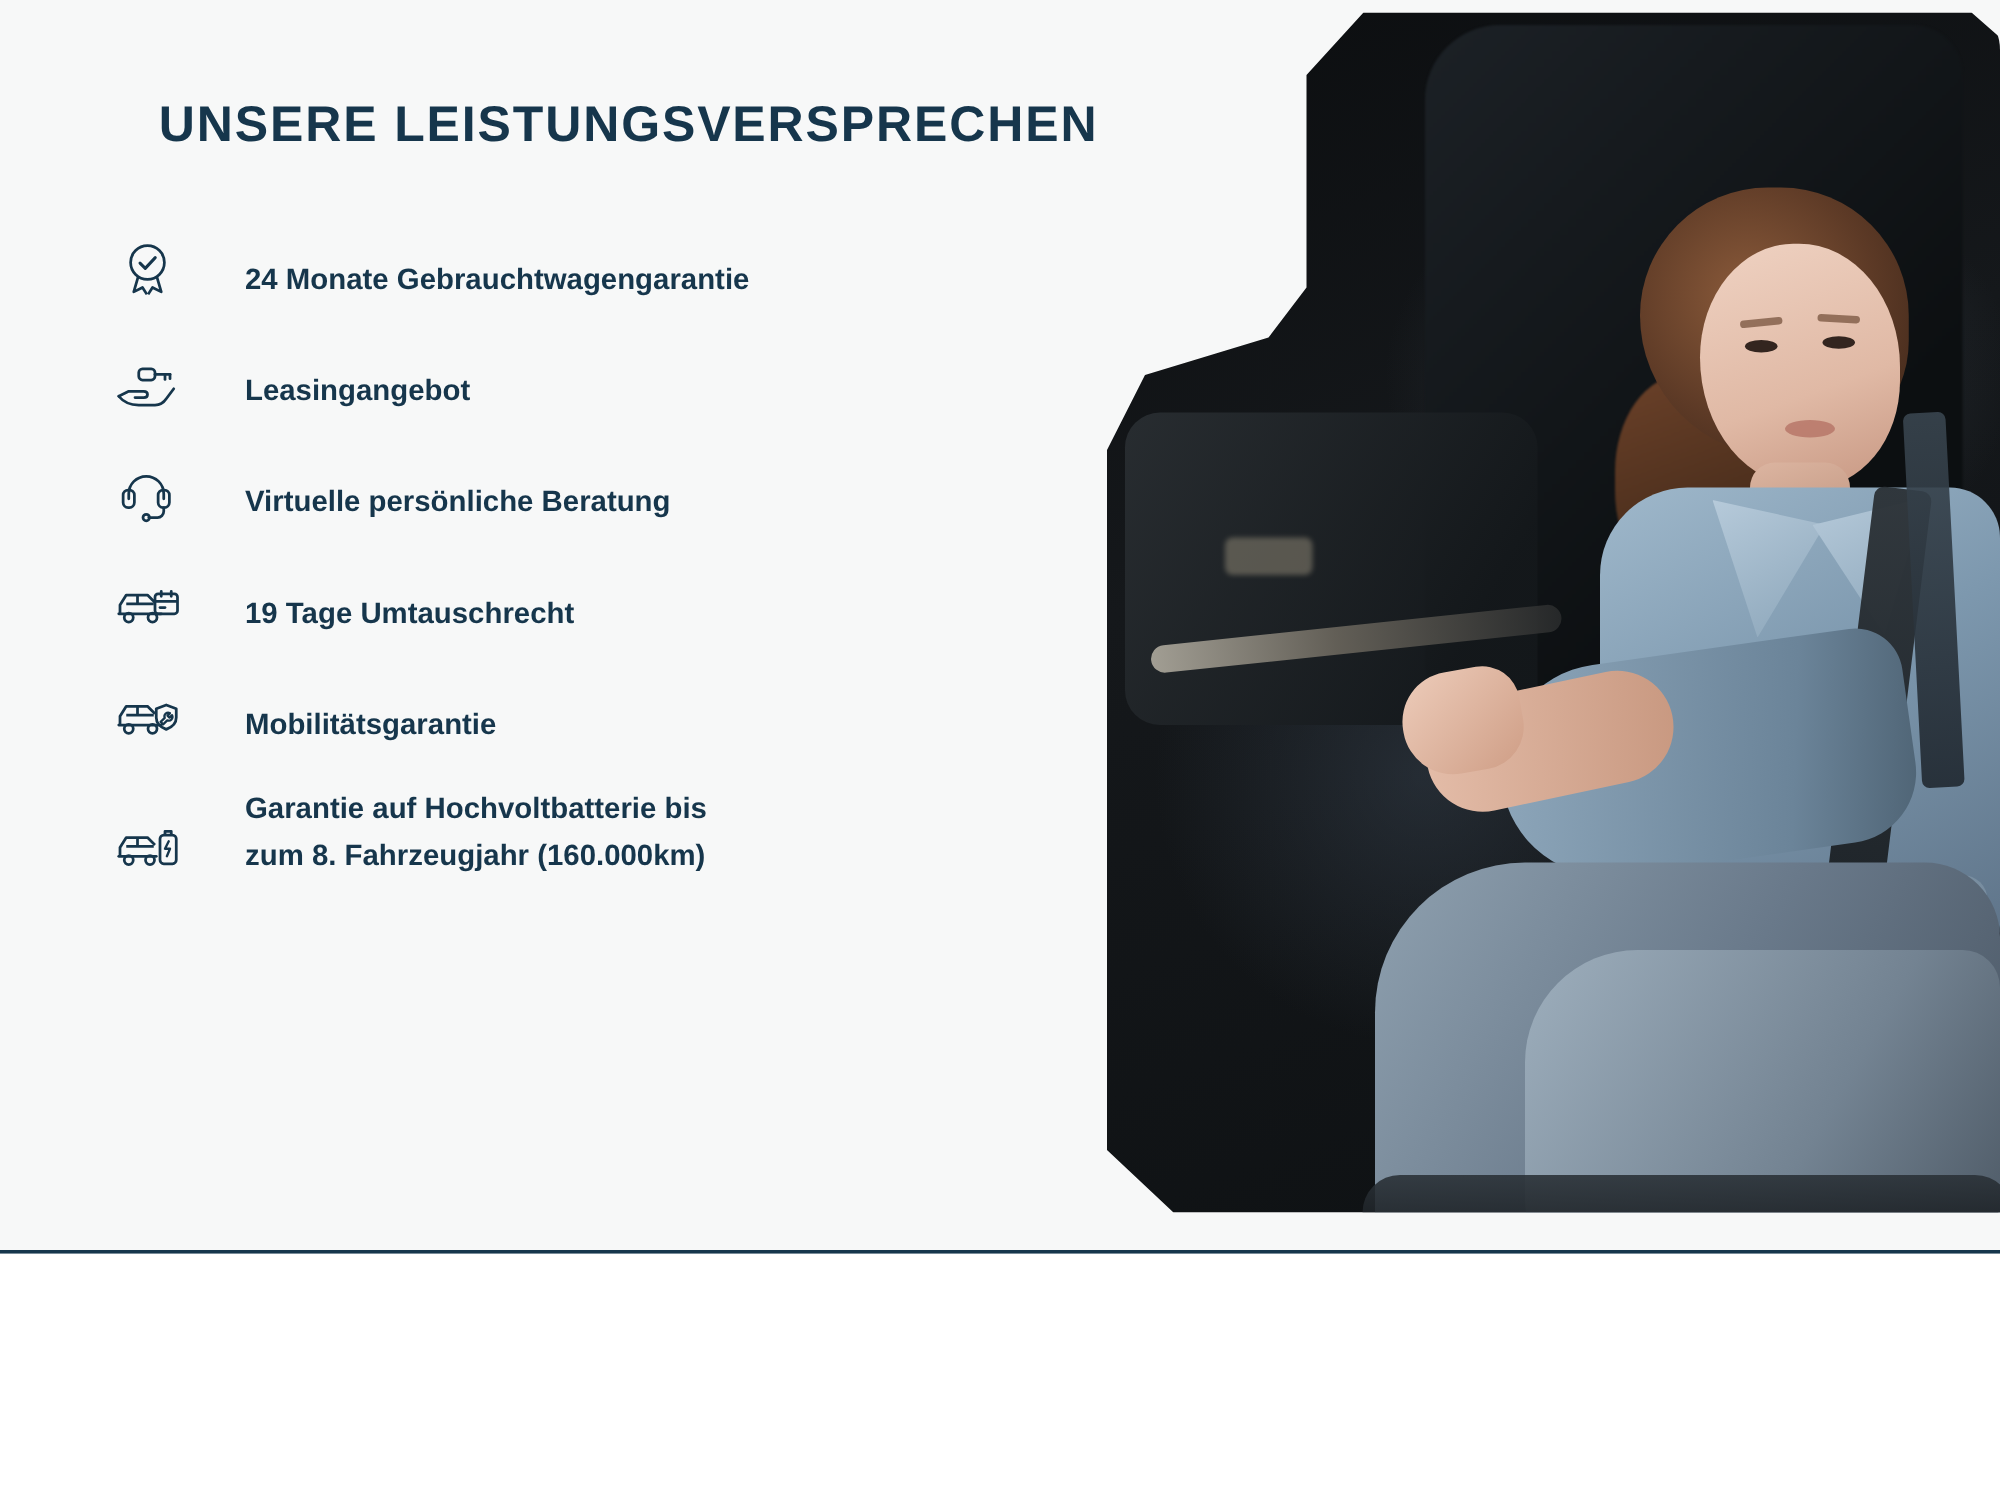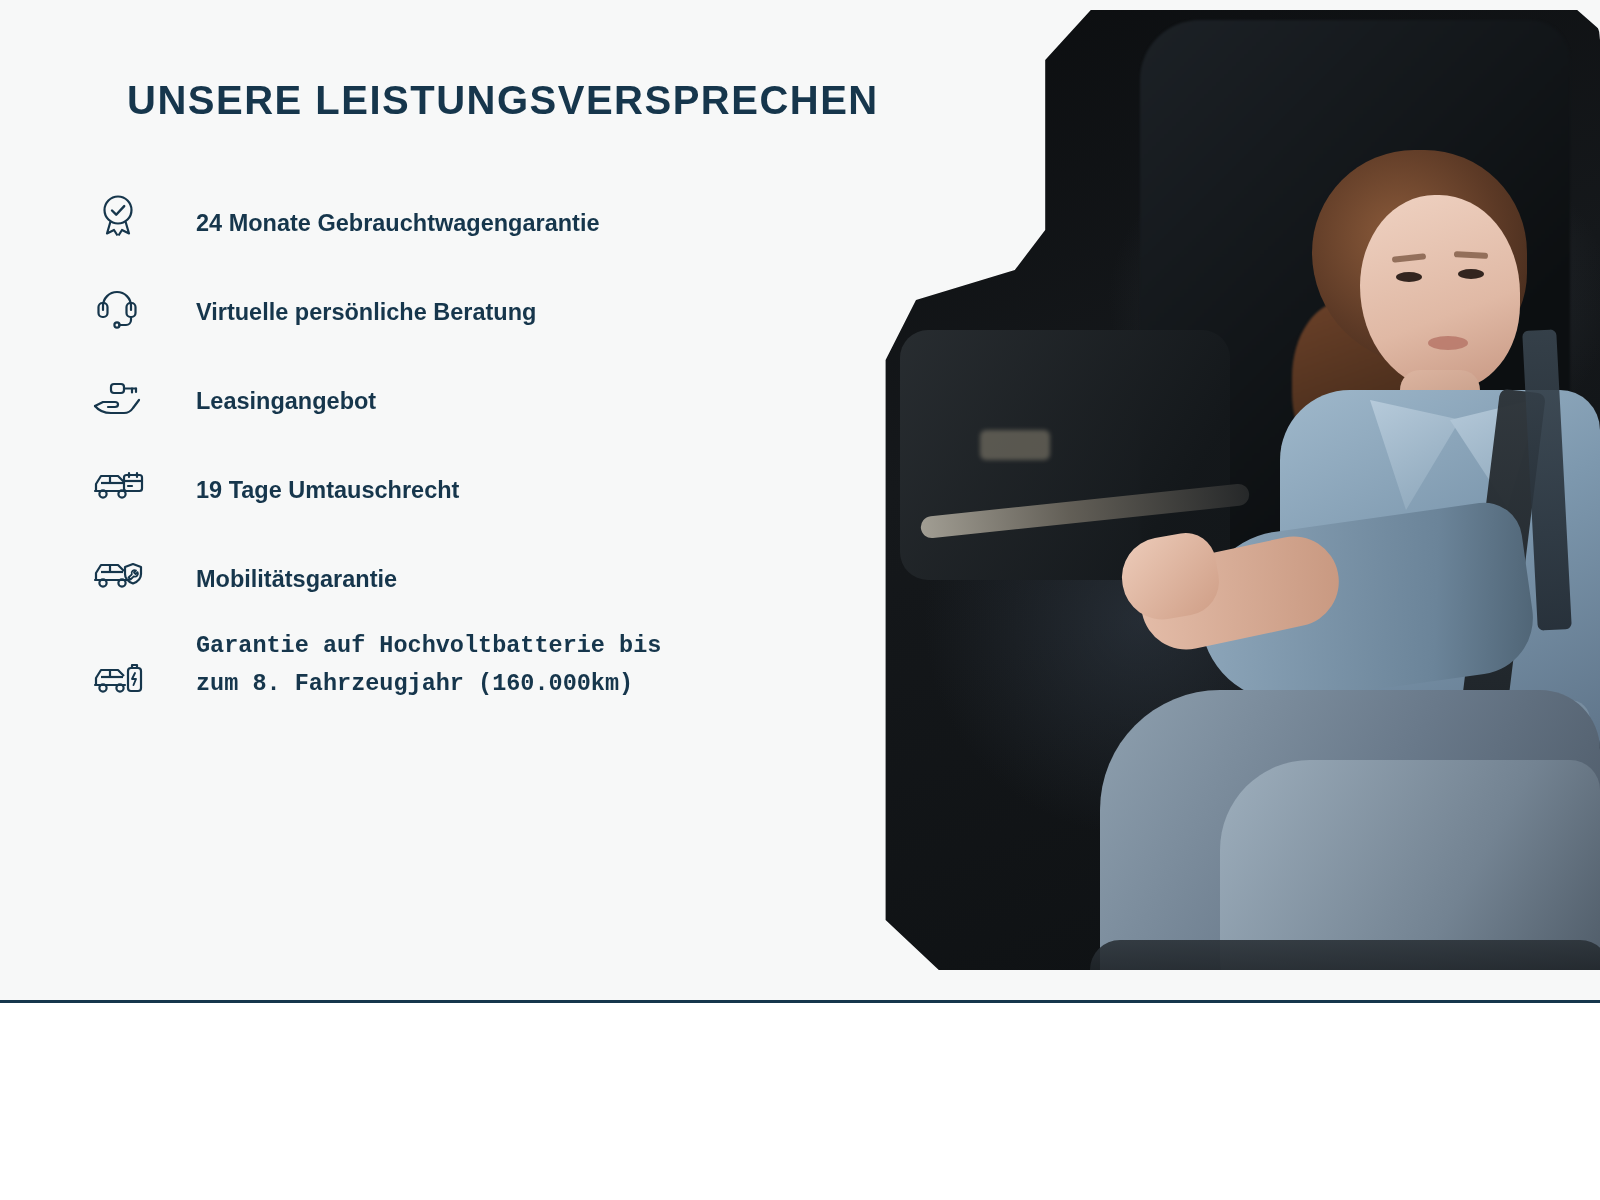--- a/index.html
+++ b/index.html
@@ -252,21 +252,21 @@
   }
   .feature .ico svg { display: block; }
   .feature .txt {
     padding-left: 38px;
     font-size: 23.5px;
     font-weight: bold;
     color: #16364c;
     line-height: 1.62;
     padding-top: 10px;
   }
-  .feature.two-line .txt { padding-top: 2px; font-family: Liberation Mono, monospace; }
+  .feature.two-line .txt { padding-top: 2px; }
 
   
   .divider {
     position: absolute;
     left: 0; top: 1000px;
     width: 1600px; height: 3px;
     background: #16364c;
   }
   .footer {
     position: absolute;
@@ -324,43 +324,43 @@
           <path d="M33.5 31.5l3.5 12-7-3.5-3.5 5.5" stroke-linejoin="round"></path>
         </svg>
       </div>
       <div class="txt">24 Monate Gebrauchtwagengarantie</div>
     </div>
 
 
 
     <div class="feature">
       <div class="ico">
-        <svg width="52" height="48" viewBox="0 0 52 48" fill="none" stroke="#16364c" stroke-width="2.2">
-          <path d="M11 27v-4a14 14 0 0128 0v4" stroke-linecap="round"></path>
-          <rect x="6.5" y="20" width="9" height="14" rx="4"></rect>
-          <rect x="34.5" y="20" width="9" height="14" rx="4"></rect>
-          <path d="M39 34v3a5 5 0 01-5 5h-7" stroke-linecap="round"></path>
-          <circle cx="25" cy="42" r="2.6"></circle>
-        </svg>
-      </div>
-      <div class="txt">Virtuelle persönliche Beratung</div>
-    </div>
-
-    <div class="feature">
-      <div class="ico">
         <svg width="58" height="48" viewBox="0 0 58 48" fill="none" stroke="#16364c" stroke-width="2.2">
           <path d="M6 34c4 5 9 7 16 7h13c4 0 7-2 9-5l6-8" stroke-linecap="round" stroke-linejoin="round"></path>
           <path d="M6 34l8-4h12c2 0 3 1 3 2.5S28 35 26 35h-7" stroke-linecap="round" stroke-linejoin="round"></path>
           <rect x="22" y="12" width="13" height="9" rx="3"></rect>
           <path d="M35 16.5h12" stroke-linecap="round"></path>
           <path d="M43 16.5v4" stroke-linecap="round"></path>
           <path d="M47 16.5v3.4" stroke-linecap="round"></path>
         </svg>
       </div>
       <div class="txt">Leasingangebot</div>
+    </div>
+
+    <div class="feature">
+      <div class="ico">
+        <svg width="52" height="48" viewBox="0 0 52 48" fill="none" stroke="#16364c" stroke-width="2.2">
+          <path d="M11 27v-4a14 14 0 0128 0v4" stroke-linecap="round"></path>
+          <rect x="6.5" y="20" width="9" height="14" rx="4"></rect>
+          <rect x="34.5" y="20" width="9" height="14" rx="4"></rect>
+          <path d="M39 34v3a5 5 0 01-5 5h-7" stroke-linecap="round"></path>
+          <circle cx="25" cy="42" r="2.6"></circle>
+        </svg>
+      </div>
+      <div class="txt">Virtuelle persönliche Beratung</div>
     </div>
 
     <div class="feature">
       <div class="ico">
         <svg width="58" height="48" viewBox="0 0 58 48" fill="none" stroke="#16364c" stroke-width="2.2">
           <path d="M6 30h34" stroke-linecap="round"></path>
           <path d="M7 30v-7l5-8h17l6 6" stroke-linejoin="round"></path>
           <path d="M12 22h22"></path>
           <path d="M21 15v7"></path>
           <circle cx="14" cy="33" r="3.6"></circle>

